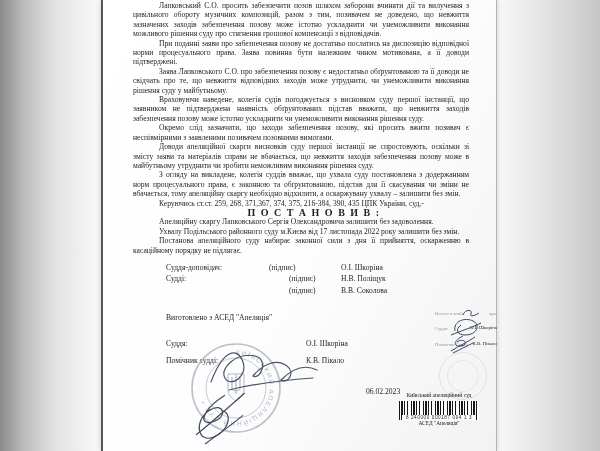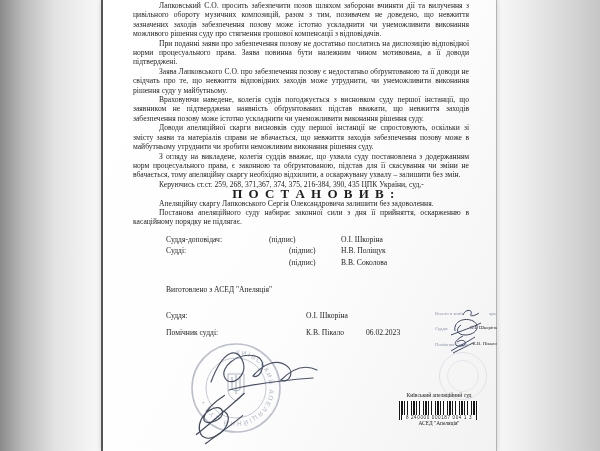--- a/index.html
+++ b/index.html
@@ -16,33 +16,33 @@
     border-left:2px solid #565656; border-right:1px solid #b3b3b3;
     box-shadow:0 0 5px rgba(0,0,0,.18);
   }
   .content {
     position:absolute; left:0; top:0; width:100%; height:100%; box-sizing:border-box;
     padding:1px 27px 0 30px;
     font-size:7.6px; line-height:9.4px; color:#1e1e1e; text-align:justify;
     text-rendering:optimizeLegibility;
   }
   p.body { margin:0; text-indent:26px; }
-  .heading { text-align:center; font-weight:bold; font-size:13px; letter-spacing:1.5px; margin:8px 0 8px; text-indent:0; }
+  .heading { text-align:center; font-weight:bold; font-size:10px; letter-spacing:1.5px; margin:8px 0 8px; text-indent:0; }
   .sig-block { margin:7px 0 16px 33px; }
   .sig-row { display:flex; line-height:11.4px; }
   .sig-role { width:103px; }
   .sig-sign { width:72px; }
   .sig-sign.shift { padding-left:20px; box-sizing:border-box; }
   .note { margin-left:33px; line-height:11px; }
   .judge-row { display:flex; margin-left:33px; line-height:11px; }
   .judge-row.first { margin-top:15px; }
   .judge-row.second { margin-top:6px; }
   .jr-role { width:140px; }
   .jr-name { width:56px; }
-  .jr-date { padding-left:4px; }
+  .jr-date { padding-left:4px;margin-top:31px; }
 
   
   .seal { position:absolute; left:86px; top:341px; width:94px; height:94px; opacity:.78; filter:blur(.3px); }
   .big-signature { position:absolute; left:98px; top:338px; width:124px; height:58px; }
   .bottom-signature { position:absolute; left:80px; top:390px; width:74px; height:60px; transform:rotate(-6deg); }
 
   
   .copy-stamp { position:absolute; left:332px; top:311px; width:62px; height:52px; font-size:4.7px; color:#8b96ab; filter:blur(.15px); }
   .cs-line1 { display:flex; justify-content:space-between; }
   .cs-label { position:absolute; left:0; }
@@ -64,27 +64,29 @@
 <body>
 
 <div class="frame">
   <div class="page">
 
     <div class="content">
       <p class="body">Лапковський С.О.  просить забезпечити позов шляхом заборони вчиняти дії та вилучення з цивільного обороту музичних композицій, разом з тим, позивачем не доведено, що невжиття зазначених заходів забезпечення позову може істотно ускладнити чи унеможливити виконання можливого рішення суду про стягнення грошової компенсації з відповідачів.</p>
       <p class="body">При поданні заяви про забезпечення позову не достатньо послатись на диспозицію відповідної норми процесуального права. Заява повинна бути належним чином мотивована, а її доводи підтверджені.</p>
       <p class="body">Заява Лапковського С.О. про забезпечення позову є недостатньо обґрунтованою та її доводи не свідчать про те, що невжиття відповідних заходів може утруднити, чи унеможливити виконання рішення суду у майбутньому.</p>
       <p class="body">Враховуючи наведене, колегія судів погоджується з висновком суду першої інстанції, що заявником не підтверджена наявність обґрунтованих підстав вважати, що невжиття заходів забезпечення позову може істотно ускладнити чи унеможливити виконання рішення суду.</p>
+      <p class="body">Окремо слід зазначити, що заходи забезпечення позову, які просить вжити позивач є неспівмірними з заявленими позивачем позовними вимогами.</p>
       <p class="body">Доводи апеляційної скарги висновків суду першої інстанції не спростовують, оскільки зі змісту заяви та матеріалів справи не вбачається, що невжиття заходів забезпечення позову може в майбутньому утруднити чи зробити неможливим виконання рішення суду.</p>
       <p class="body">З огляду на викладене, колегія суддів вважає, що ухвала суду постановлена з додержанням норм процесуального права,  є законною та обґрунтованою,  підстав для її скасування чи зміни не вбачається, тому апеляційну скаргу необхідно відхилити, а оскаржувану ухвалу – залишити без змін.</p>
       <p class="body">Керуючись  ст.ст. 259, 268, 371,367, 374, 375, 216-384, 390, 435  ЦПК  України, суд,-</p>
 
       <p class="body heading">П О С Т А Н О В И В :</p>
 
       <p class="body">Апеляційну  скаргу Лапковського Сергія Олександровича залишити без задоволення.</p>
+      <p class="body">Ухвалу Подільського районного суду м.Києва від 17 листопада 2022 року залишити без змін.</p>
       <p class="body">Постанова апеляційного суду набирає законної сили з  дня її прийняття, оскарженню в касаційному порядку не підлягає.</p>
 
       <div class="sig-block">
         <div class="sig-row">
           <span class="sig-role">Суддя-доповідач:</span>
           <span class="sig-sign">(підпис)</span>
           <span class="sig-name">О.І. Шкоріна</span>
         </div>
         <div class="sig-row">
           <span class="sig-role">Судді:</span>

